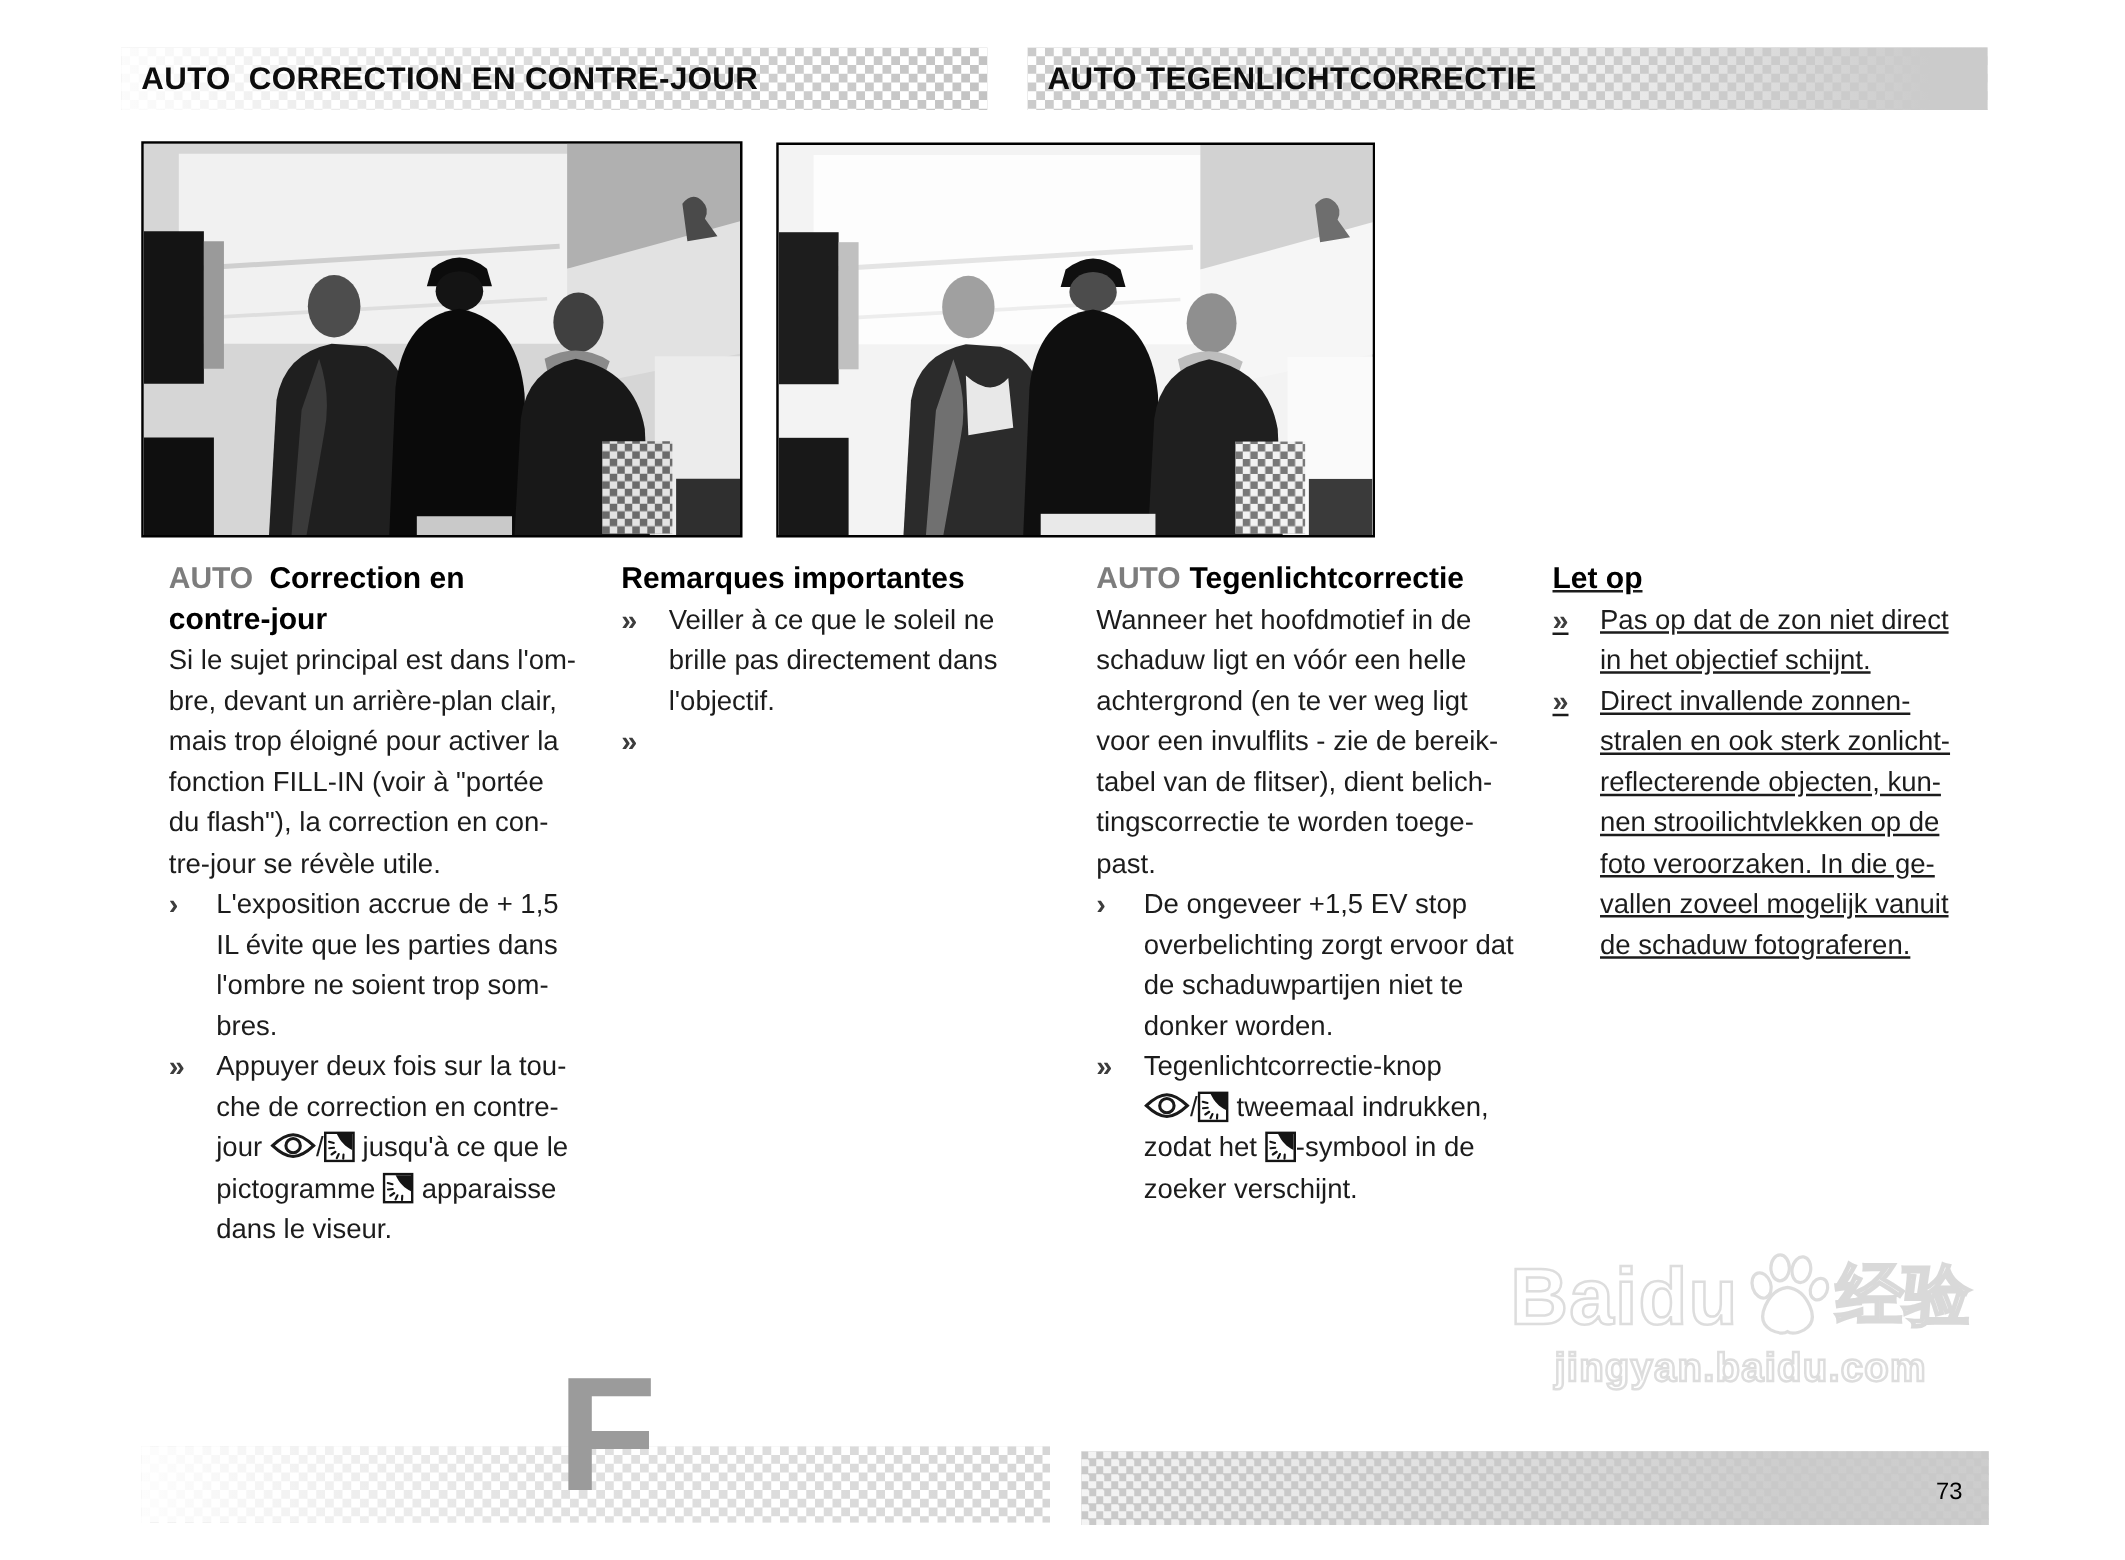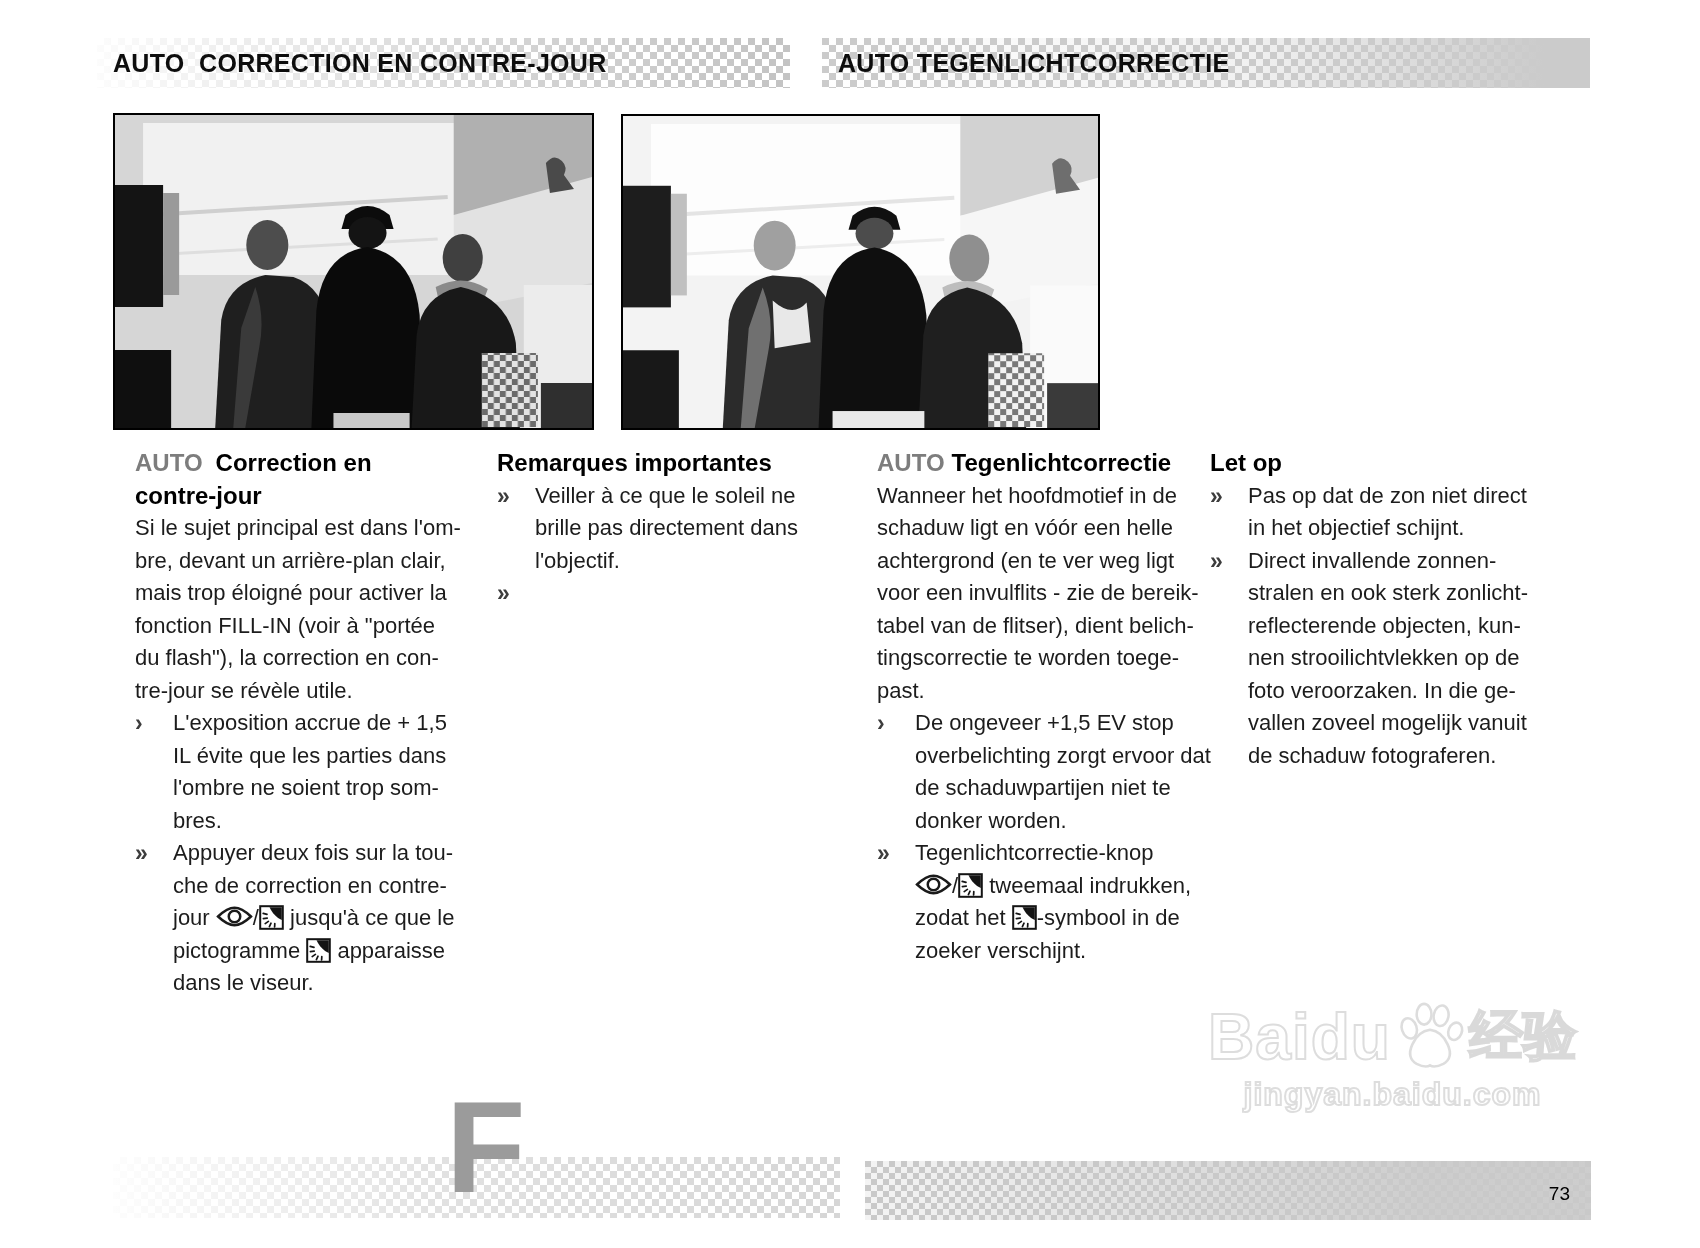--- a/index.html
+++ b/index.html
@@ -32,21 +32,21 @@
     background-size:100% 100%, 12px 12px; }
 
   
   .photo { position:absolute; border:2px solid #000; z-index:1; }
   .photo svg { display:block; width:100%; height:100%; }
   .photo-1 { left:113px; top:113px; width:477px; height:313px; }
   .photo-2 { left:621px; top:114px; width:475px; height:312px; }
 
   
   .col { position:absolute; top:447px; width:372px; font-size:22px; line-height:32.5px; z-index:1; }
-  .col-1 { left:115px;margin-left:20px; } .col-2 { left:497px; } .col-3 { left:877px; } .col-4 { left:1210px; }
+  .col-1 { left:115px;margin-left:20px; } .col-2 { left:497px; } .col-3 { left:877px; } .col-4 { left:1242px;text-decoration:underline; }
   .colhead { margin:0; font-size:24px; font-weight:bold; color:#000; line-height:32.5px; }
   .auto { color:#7d7d7d; margin-right:7px; }
   .auto-wide { margin-right:13px; }
   .pre { white-space:pre-line; }
   .intro { margin:0; }
   .bullet { display:flex; }
   .marker { flex:0 0 38px; width:38px; font-weight:bold; color:#3d3d3d; font-size:23px; }
   .btext { flex:1; }
   .ic-eye { width:37px; height:23px; vertical-align:-3px; }
   .ic-bl  { width:25px; height:25px; vertical-align:-5px; }

